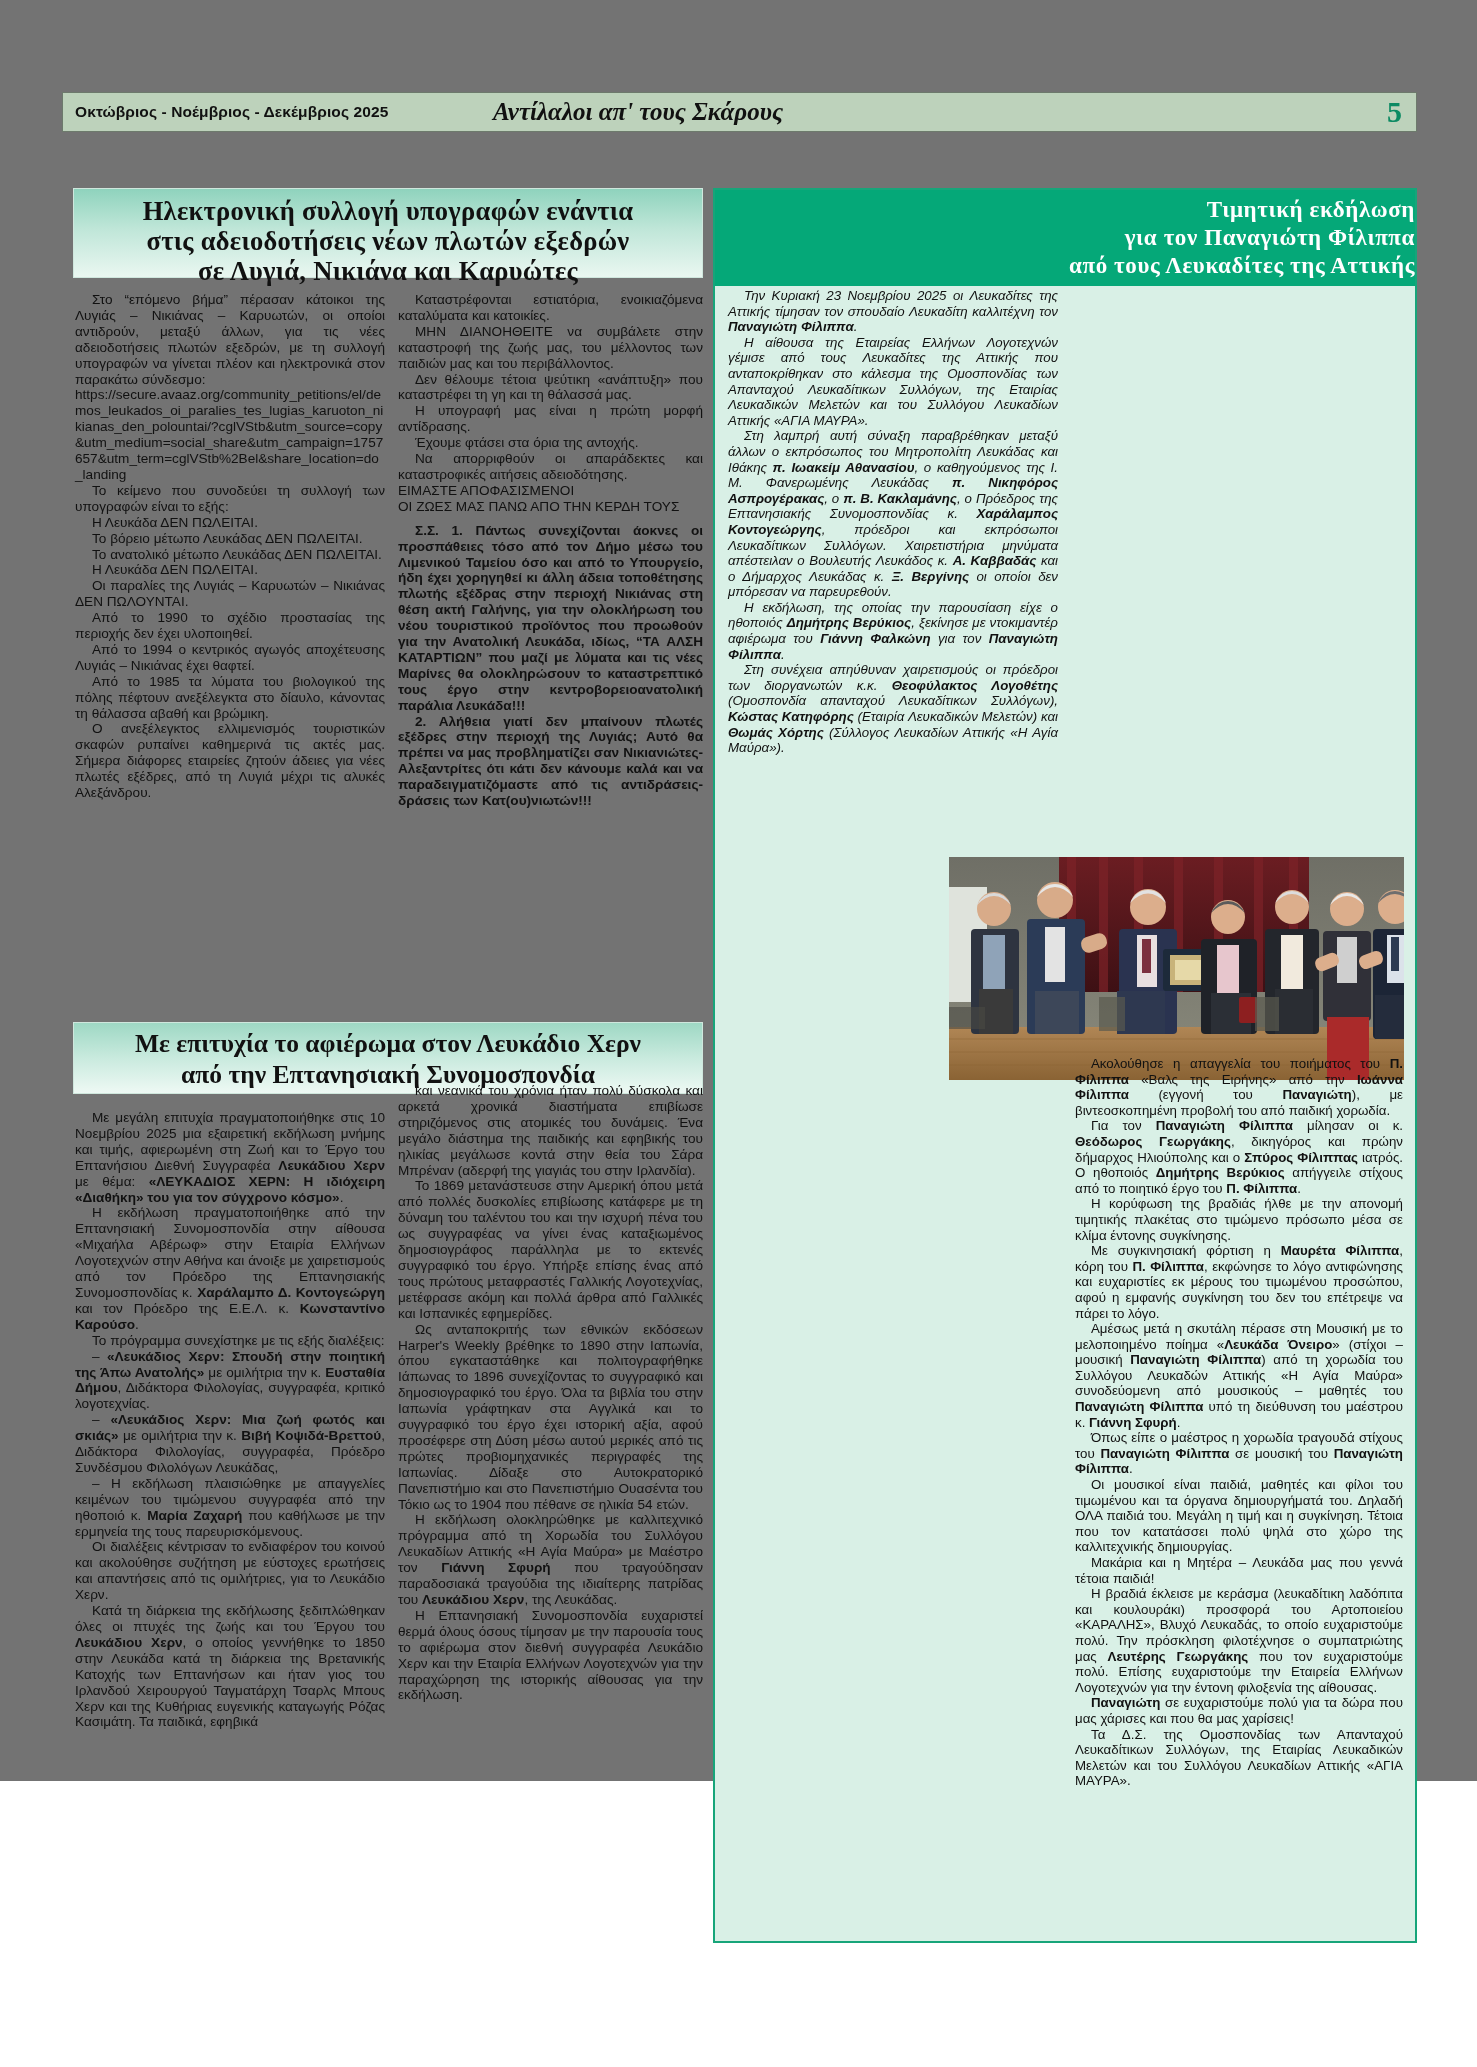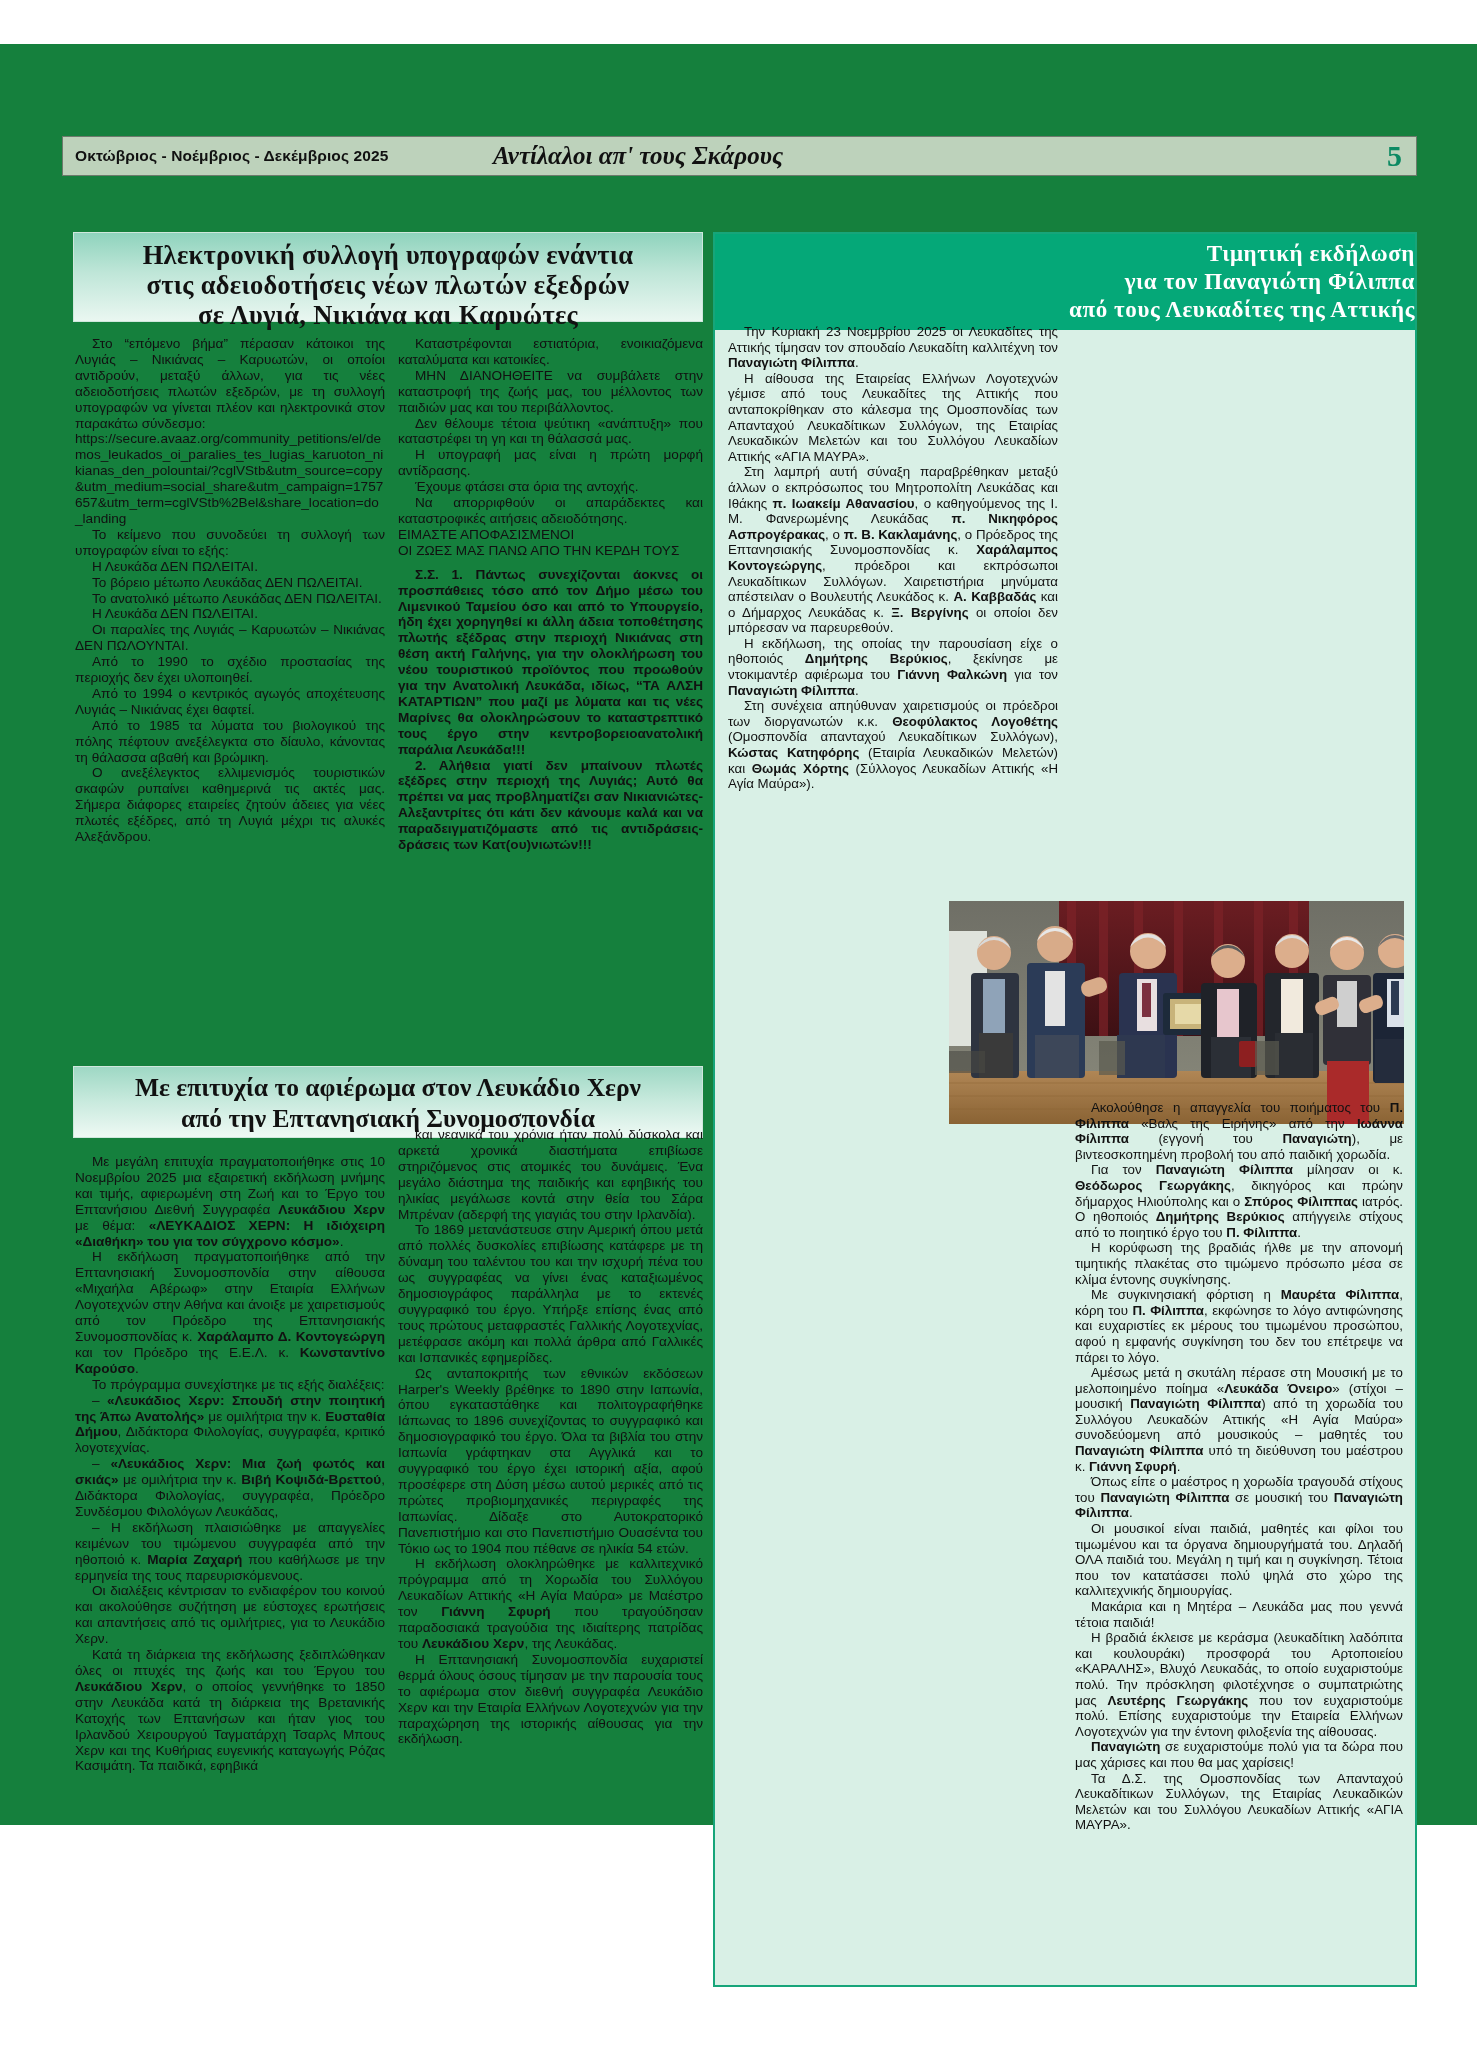--- a/index.html
+++ b/index.html
@@ -9,22 +9,21 @@
     color:#000;
     position:relative;
     overflow:hidden;
   }
 
   
   .page{
     position:absolute;
     left:0;top:0;
     width:1477px;height:1781px;
-    background:#15803d;
-    margin-top:44px;
+    background:#737373;
   }
 
   
   .masthead{
     position:absolute;
     left:62px;top:92px;
     width:1355px;height:40px;
     background:#bdd2bb;
     border:1px solid #6d7a6c;
     box-sizing:border-box;
@@ -156,21 +155,21 @@
 
   .sb-col{
     font-size:13.3px;
     line-height:15.6px;
     text-align:justify;
     color:#111;
     font-family:"Liberation Sans", sans-serif;
   }
   .sb-col p{margin:0;text-indent:16px;}
 
-  #sbc1{position:absolute;left:728px;top:280px;width:330px;}
+  #sbc1{position:absolute;left:728px;top:288px;width:330px;font-style:italic;}
   #sbc2{position:absolute;left:1075px;top:296px;width:328px;}
 
   
   .photo{
     position:absolute;
     left:949px;top:857px;
     width:455px;height:223px;
     overflow:hidden;
     background:#2c2024;
     border:0;

